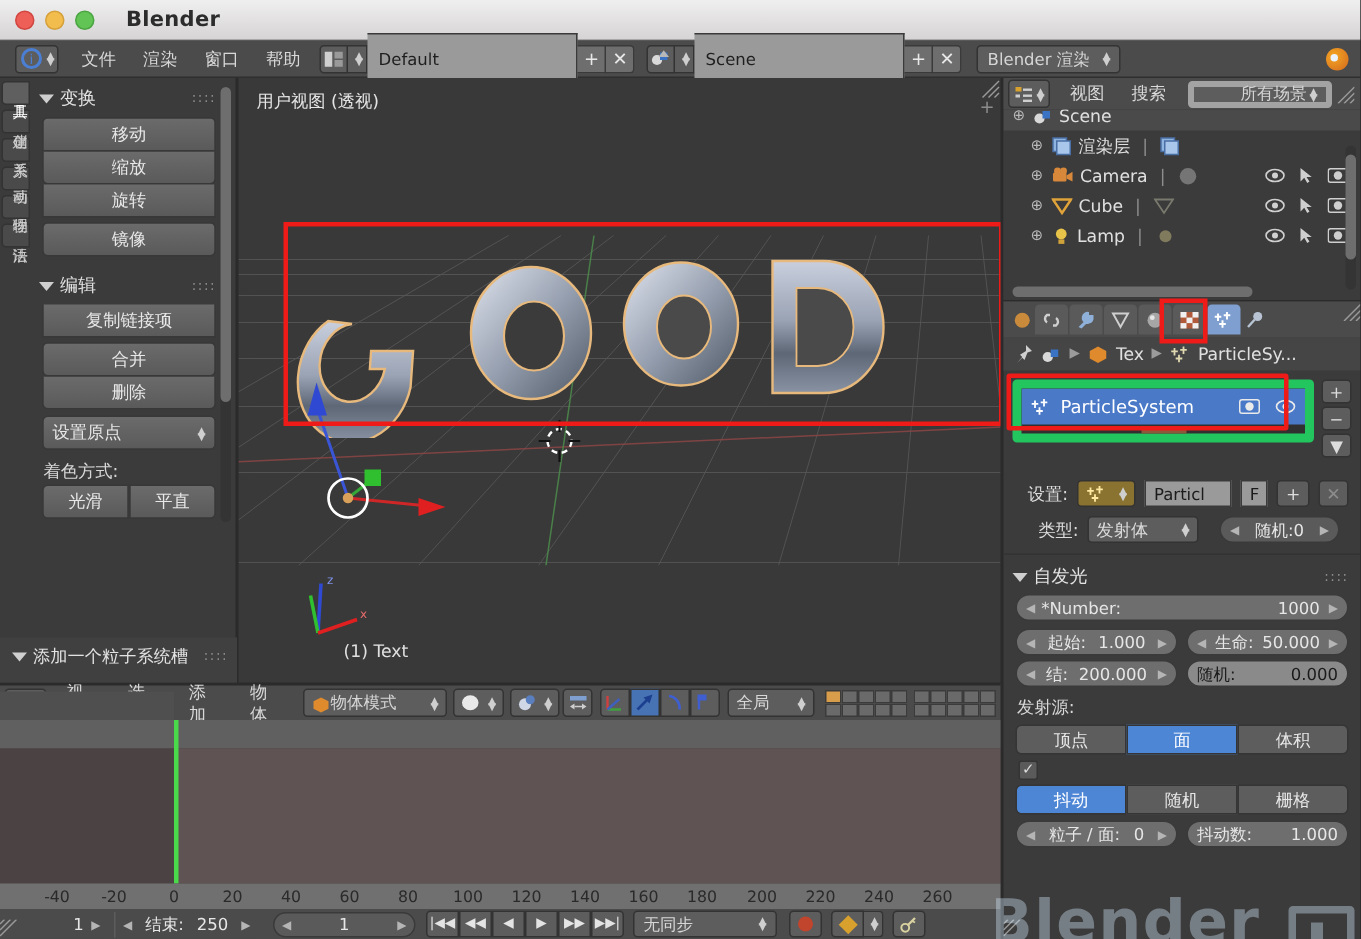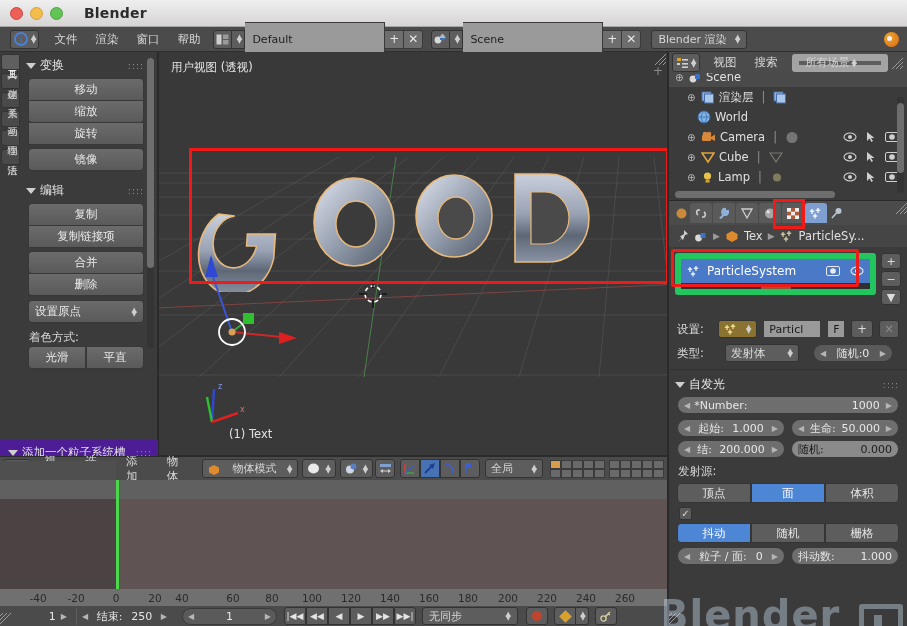--- a/index.html
+++ b/index.html
@@ -85,21 +85,21 @@
   .dropdown{
     background:linear-gradient(#6b6b6b,#5a5a5a);border:1px solid #383838;border-radius:4px;
     margin:4px 6px;padding:3px 6px;color:#e8e8e8;font-size:11.5px;display:flex;align-items:center;justify-content:space-between;
   }
   .lbl{padding:3px 6px 1px 7px;color:#d8d8d8;font-size:11.5px;}
   .splitrow{display:flex;margin:0 6px;}
   .splitrow .btn{flex:1;margin:0;border-radius:4px 0 0 4px;}
   .splitrow .btn+.btn{border-radius:0 4px 4px 0;border-left:1px solid #383838;}
   .vscroll{position:absolute;right:3px;top:6px;width:7px;height:290px;background:#343434;border-radius:4px;}
   .vscroll i{position:absolute;left:0;top:0;width:7px;height:210px;background:#6e6e6e;border-radius:4px;display:block;}
-  .lowerpanel{position:absolute;left:0;top:388px;width:158px;height:30px;background:#4c1d95;}
+  .lowerpanel{position:absolute;left:0;top:373px;width:158px;height:30px;background:#404040;}
   .lowerpanel .panel-head{font-size:11.5px;padding-left:8px;}
 
   
   .viewport{position:absolute;left:159px;top:0;width:508px;height:403px;background:#393939;overflow:hidden;}
   .vp-label{position:absolute;left:12px;top:8px;color:#e4e4e4;font-size:11.5px;}
   .vp-obj{position:absolute;left:70px;top:375px;color:#e0e0e0;font-size:11.5px;}
   .grid-floor{position:absolute;left:0;top:95px;width:508px;height:230px;}
   .sel-box{position:absolute;left:30px;top:96px;width:480px;height:136px;border:3px solid #ee1b18;}
   .axis-gizmo{position:absolute;left:35px;top:325px;width:60px;height:55px;}
   .mini-plus{position:absolute;right:2px;top:12px;width:12px;height:14px;color:#8c8c8c;font-size:12px;}
@@ -135,21 +135,21 @@
   .arrow{color:#b5b5b5;font-size:8px;}
   .transport{display:flex;margin-left:3px;}
   .tp{width:22px;height:18px;background:#5d5d5d;border:1px solid #333;display:flex;align-items:center;justify-content:center;color:#e4e4e4;font-size:9px;}
   .tp:first-child{border-radius:3px 0 0 3px;}
   .tp:last-child{border-radius:0 3px 3px 0;}
   .sync-dd{height:18px;background:#5d5d5d;border:1px solid #333;border-radius:3px;margin-left:6px;display:flex;align-items:center;justify-content:space-between;padding:0 6px;min-width:96px;gap:12px;}
 
   
   .outliner{position:absolute;left:668px;top:0;width:239px;height:148px;background:#3b3b3b;border-left:1px solid #2a2a2a;}
   .out-header{height:21px;background:#4b4b4b;display:flex;align-items:center;padding:0 3px;gap:0;}
-  .out-dd{height:18px;background:#5d5d5d;border:7px solid #a3a3a3;border-radius:3px;display:flex;align-items:center;justify-content:flex-start;padding:0 6px;min-width:96px;margin-left:6px;}
+  .out-dd{height:18px;background:#5d5d5d;border:4px solid #a3a3a3;border-radius:3px;display:flex;align-items:center;justify-content:flex-end;padding:0 6px;min-width:96px;margin-left:6px;}
   .out-list{position:relative;height:127px;background:#3b3b3b;overflow:hidden;}
   .o-row{display:flex;align-items:center;height:20px;padding-left:6px;gap:4px;font-size:11.5px;color:#e0e0e0;}
   .o-row.hl{background:#4a4a4a;}
   .o-row .exp{width:10px;color:#b9b9b9;font-size:10px;}
   .o-icons{margin-left:auto;display:flex;gap:9px;padding-right:8px;align-items:center;}
   .hscroll{position:absolute;left:6px;bottom:2px;width:160px;height:7px;background:#6e6e6e;border-radius:4px;}
   .out-vscroll{position:absolute;right:3px;top:24px;width:7px;height:96px;background:#343434;border-radius:4px;}
   .out-vscroll i{position:absolute;left:0;top:6px;width:7px;height:70px;background:#6e6e6e;border-radius:4px;display:block;}
 
   .props{position:absolute;left:668px;top:149px;width:239px;height:425px;background:#3b3b3b;border-left:1px solid #2a2a2a;}
@@ -160,21 +160,21 @@
   .breadcrumb{height:22px;background:#454545;display:flex;align-items:center;gap:5px;padding:0 6px;font-size:11.5px;color:#e0e0e0;}
   .bc-sep{color:#9b9b9b;font-size:9px;}
   .plist-wrap{position:relative;margin:6px 6px 0 6px;display:flex;gap:5px;}
   .plist{flex:1;height:42px;background:#303030;border:6px solid #22c55e;border-radius:3px;overflow:hidden;}
   .plist-row{height:24px;background:#4a79c8;display:flex;align-items:center;padding:0 6px;gap:6px;color:#fff;font-size:12px;}
   .plist-row .ic-right{margin-left:auto;display:flex;gap:10px;align-items:center;}
   .plist-btns{display:flex;flex-direction:column;gap:2px;}
   .pbtn{width:20px;height:16px;background:#5d5d5d;border:1px solid #333;border-radius:3px;display:flex;align-items:center;justify-content:center;color:#dcdcdc;font-size:11px;}
   .list-highlight{position:absolute;left:-4px;top:-4px;width:188px;height:38px;border:3px solid #ee1b18;border-radius:2px;pointer-events:none;}
   .prow{display:flex;align-items:center;padding:3px 8px;gap:6px;font-size:11.5px;color:#dcdcdc;}
-  .prow .pl{width:42px;text-align:left;}
+  .prow .pl{width:42px;text-align:right;}
   .field{flex:1;height:18px;background:#9a9a9a;border:1px solid #3a3a3a;color:#1b1b1b;display:flex;align-items:center;padding:0 5px;font-size:11px;}
   .dd-sm{height:18px;background:#5d5d5d;border:1px solid #333;border-radius:3px;display:flex;align-items:center;justify-content:space-between;padding:0 5px;gap:6px;}
   .dd-gold{background:#8a7330;}
   .oval{height:18px;background:#5a5a5a;border:1px solid #3a3a3a;border-radius:9px;display:flex;align-items:center;justify-content:space-between;padding:0 6px;font-size:11px;color:#e6e6e6;}
   .oval.light{background:#6e6e6e;}
   .sec-head{display:flex;align-items:center;justify-content:space-between;padding:6px 8px 3px 6px;font-size:12px;color:#e4e4e4;border-top:1px solid #333;margin-top:4px;}
   .two{display:flex;gap:6px;padding:0 8px 3px 8px;}
   .two>div{flex:1;}
   .seg{display:flex;margin:3px 8px;}
   .seg>div{flex:1;height:20px;background:#5d5d5d;border:1px solid #353535;display:flex;align-items:center;justify-content:center;font-size:11.5px;color:#e6e6e6;}
@@ -290,21 +290,20 @@
         </div>
         <div class="btn top">移动</div>
         <div class="btn bot">缩放</div>
         <div class="btn mid">旋转</div>
         <div class="btn solo">镜像</div>
 
         <div class="panel-head" style="margin-top:6px;">
           <span><span class="tri"></span><span>编辑</span></span>
           <span class="grip">::::</span>
         </div>
-        <div class="btn top">复制</div>
         <div class="btn mid">复制链接项</div>
         <div class="btn solo">合并</div>
         <div class="btn bot">删除</div>
 
         <div class="dropdown">
           <span>设置原点</span>
           <span class="spin">
               <span>▲</span>
               <span>▼</span>
             </span>
@@ -442,21 +441,21 @@
             <span>▲</span>
             <span>▼</span>
           </span>
       </div>
       <div class="menu-item">视图</div>
       <div class="menu-item">选择</div>
       <div class="menu-item">添加</div>
       <div class="menu-item">物体</div>
 
       <div class="mode-dd">
-        <span style="display:flex;align-items:flex-end;gap:12px;">
+        <span style="display:flex;align-items:flex-end;gap:0;">
           <svg width="12" height="12" viewBox="0 0 12 12">
               <path d="M6 1 L11 3.5 L11 8.5 L6 11 L1 8.5 L1 3.5 Z" fill="#e08a2e"></path>
             </svg>
           <span>物体模式</span>
         </span>
         <span class="spin">
             <span>▲</span>
             <span>▼</span>
           </span>
       </div>
@@ -559,21 +558,21 @@
       </div>
       <div class="tl-body">
         <div class="tl-dark"></div>
         <div class="play-head"></div>
       </div>
       <div class="tl-ruler">
         <span class="tick" style="left:38px;">-40</span>
         <span class="tick" style="left:76px;">-20</span>
         <span class="tick" style="left:116px;">0</span>
         <span class="tick" style="left:155px;">20</span>
-        <span class="tick" style="left:182px;">40</span>
+        <span class="tick" style="left:194px;">40</span>
         <span class="tick" style="left:233px;">60</span>
         <span class="tick" style="left:272px;">80</span>
         <span class="tick" style="left:312px;">100</span>
         <span class="tick" style="left:351px;">120</span>
         <span class="tick" style="left:390px;">140</span>
         <span class="tick" style="left:429px;">160</span>
         <span class="tick" style="left:468px;">180</span>
         <span class="tick" style="left:508px;">200</span>
         <span class="tick" style="left:547px;">220</span>
         <span class="tick" style="left:586px;">240</span>
@@ -690,27 +689,20 @@
           <svg width="14" height="13" viewBox="0 0 14 13">
               <rect x="1" y="1" width="9" height="9" fill="#8fb4e0" stroke="#4a6fa5"></rect>
               <rect x="3.5" y="3" width="9" height="9" fill="#a8c7ea" stroke="#4a6fa5"></rect>
             </svg>
           <span>渲染层</span>
           <span style="color:#8d8d8d;margin:0 4px;">|</span>
           <svg width="14" height="13" viewBox="0 0 14 13">
               <rect x="1" y="1" width="9" height="9" fill="#8fb4e0" stroke="#4a6fa5"></rect>
               <rect x="3.5" y="3" width="9" height="9" fill="#a8c7ea" stroke="#4a6fa5"></rect>
             </svg>
-        </div>
-        <div class="o-row" style="padding-left:28px;">
-          <svg width="14" height="14" viewBox="0 0 14 14">
-              <circle cx="7" cy="7" r="6" fill="#7fb3e8" stroke="#3f6fa8"></circle>
-              <path d="M1.5 7 H12.5 M7 1 A8 8 0 0 1 7 13 A8 8 0 0 1 7 1" fill="none" stroke="#3f6fa8" stroke-width="0.8"></path>
-            </svg>
-          <span>World</span>
         </div>
         <div class="o-row" style="padding-left:18px;">
           <span class="exp">⊕</span>
           <svg width="15" height="13" viewBox="0 0 15 13">
               <rect x="1" y="4" width="9" height="6" rx="1" fill="#d8883a"></rect>
               <circle cx="4" cy="3" r="2.3" fill="#d8883a"></circle>
               <circle cx="8" cy="3" r="2.3" fill="#d8883a"></circle>
               <polygon points="10,6 14,3.5 14,10 10,8" fill="#d8883a"></polygon>
             </svg>
           <span>Camera</span>

